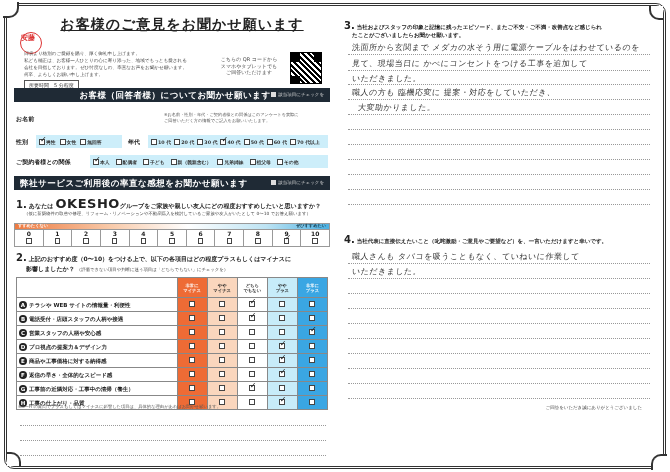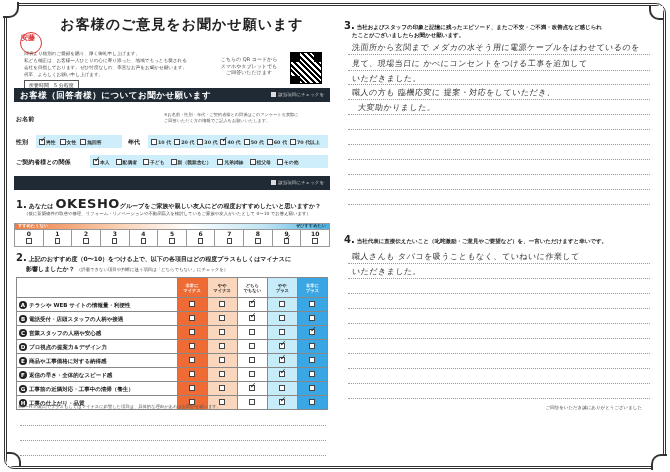--- a/index.html
+++ b/index.html
@@ -13,21 +13,21 @@
   .frame:after { content: ""; position: absolute; right: -4px; bottom: -4px; width: 14px; height: 14px;
     border-left: 2px solid #333; border-top: 2px solid #333; border-radius: 10px 0 0 0; background:#fff; }
   .frame-tr { position: absolute; right: 0px; top: 0px; width: 14px; height: 14px;
     border-left: 2px solid #333; border-bottom: 2px solid #333; border-radius: 0 0 0 10px; background:#fff; }
   .frame-bl { position: absolute; left: 0px; bottom: 0px; width: 14px; height: 14px;
     border-right: 2px solid #333; border-top: 2px solid #333; border-radius: 0 10px 0 0; background:#fff; }
 
   .left { position: absolute; left: 14px; top: 8px; width: 316px; }
   .right { position: absolute; left: 344px; top: 18px; width: 312px; }
 
-  .title { font-size: 14px; font-weight: bold; text-align: center; letter-spacing: 1px; margin-left: 20px; margin-top: 8px; }
+  .title { font-size: 14px; font-weight: bold; text-align: center; letter-spacing: 1px; margin-left: 20px; margin-top: 8px; text-decoration: underline; }
   .stamp { position: absolute; left: 6px; top: 24px; width: 22px; height: 22px; border: 1.5px solid #d33; border-radius: 50%;
     color: #d33; font-size: 7px; line-height: 9px; text-align: left; padding-top: 1px; font-weight: bold; }
   .intro { position: absolute; left: 10px; top: 42px; width: 200px; font-size: 4.6px; line-height: 7px; color: #444; }
   .duration { position: absolute; left: 10px; top: 72px; border: 1px solid #555; font-size: 5px; padding: 1px 4px; color: #333; }
   .qr-text { position: absolute; left: 200px; top: 48px; width: 70px; font-size: 5px; line-height: 6.5px; text-align: center; color: #444; }
   .qr { position: absolute; left: 276px; top: 44px; width: 32px; height: 32px;
     background:
       linear-gradient(#000,#000) 0 0/9px 9px no-repeat,
       linear-gradient(#000,#000) 23px 0/9px 9px no-repeat,
       linear-gradient(#000,#000) 0 23px/9px 9px no-repeat,
@@ -102,21 +102,21 @@
     <div>何卒、よろしくお願い申し上げます。</div>
   </div>
   <div class="duration">所要時間　5 分程度</div>
   <div class="qr-text">
     <div>こちらの QR コードから</div>
     <div>スマホやタブレットでも</div>
     <div>ご回答いただけます</div>
   </div>
   <div class="qr"></div>
 
-  <div class="section-bar" style="top:80px;">
+  <div class="section-bar" style="top:80px;text-align:center;">
     <span>お客様（回答者様）についてお聞かせ願います</span>
     <span class="hint"><span class="box"></span><span>該当項目にチェックを</span></span>
   </div>
 
   <div class="lbl" style="left:2px;top:107px;">お名前</div>
   <div class="note" style="left:150px;top:104px;">
     <div>※お名前・性別・年代・ご契約者様との関係はこのアンケートを実際に</div>
     <div>ご回答いただく方の情報でご記入をお願いいたします。</div>
   </div>
 
@@ -193,20 +193,21 @@
         <span class="cb"></span>
         <span>祖父母</span>
       </span>
     <span class="opt">
         <span class="cb"></span>
         <span>その他</span>
       </span>
   </div>
 
   <div class="section-bar" style="top:168px;">
+    <span>弊社サービスご利用後の率直な感想をお聞かせ願います</span>
     <span class="hint"><span class="box"></span><span>該当項目にチェックを</span></span>
   </div>
 
   <div class="qhead" style="left:2px;top:188px;">
     <span class="num">1.</span>
     <span>あなたは</span>
     <span class="brand">OKESHO</span><span>グループをご家族や親しい友人にどの程度おすすめしたいと思いますか？</span>
   </div>
   <div class="qsub" style="left:10px;top:203px;width:306px;white-space:nowrap;overflow:hidden;">（仮に新築物件の取替や修理、リフォーム・リノベーションや不動産購入を検討しているご家族や友人がいたとして 0〜10 でお答え願います）</div>
 

